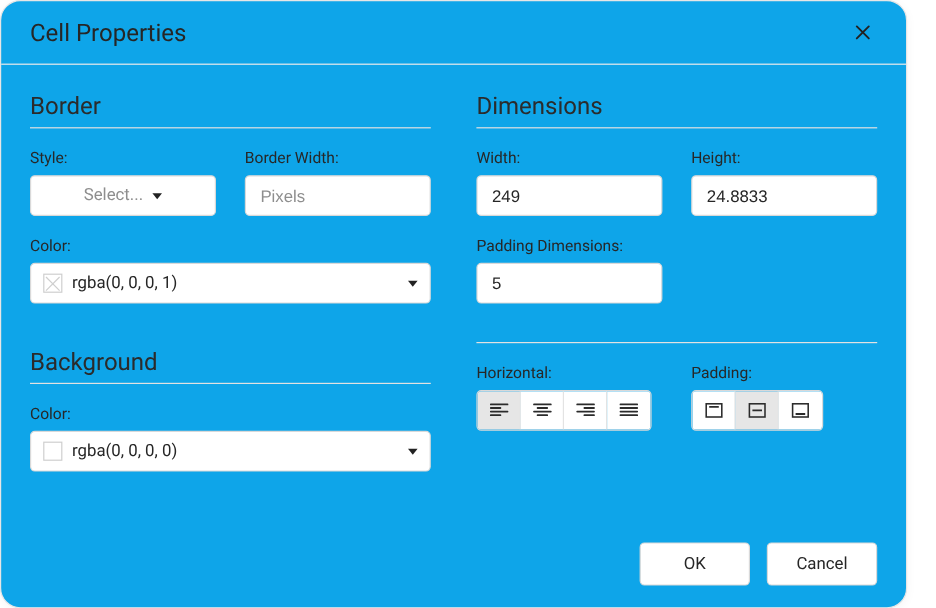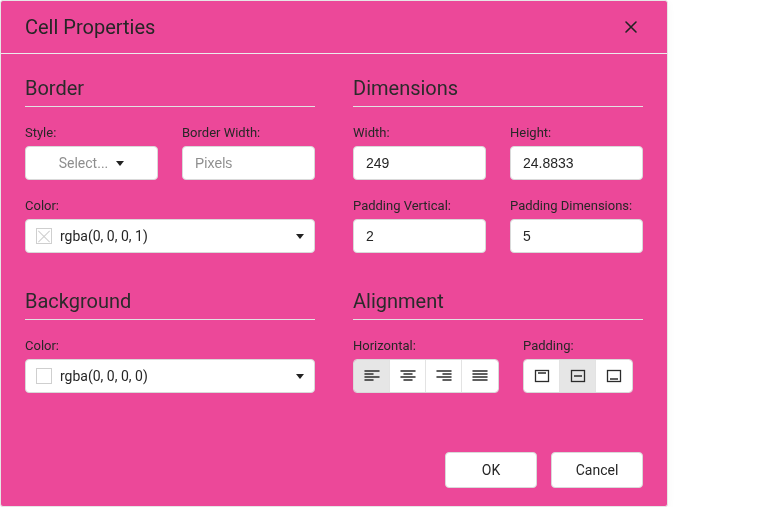--- a/index.html
+++ b/index.html
@@ -4,27 +4,27 @@
 <style>
   * { box-sizing: border-box; }
   body {
     margin: 0;
     font-family: -apple-system, BlinkMacSystemFont, "Segoe UI", Roboto, Arial, sans-serif;
     background: #fff;
     color: #1f1f1f;
     font-size: 14px;
   }
   .dialog {
-    width: 668px;
+    width: 756px;
     height: 507px;
     border: 1px solid #e6e6e6;
-    border-radius: 3px;
+    border-radius: 17px;
     box-shadow: 0 2px 8px rgba(0,0,0,0.04);
     position: relative;
-    background: #ec4899;
+    background: #0ea5e9;
   }
   .dialog-header {
     display: flex;
     align-items: center;
     justify-content: space-between;
     padding: 14px 24px 14px 24px;
     border-bottom: 1px solid #ececec;
   }
   .dialog-title {
     font-size: 20px;
@@ -239,36 +239,29 @@
         <div class="field">
           <label class="field-label">Height:</label>
           <div class="inputlike">
               <input type="text" value="24.8833" style="">
             </div>
         </div>
       </div>
 
       <div class="row2">
         <div class="field">
-          <label class="field-label">Padding Vertical:</label>
-          <div class="inputlike">
-              <input type="text" value="2" style="">
-            </div>
-        </div>
-        <div class="field">
           <label class="field-label">Padding Dimensions:</label>
           <div class="inputlike">
               <input type="text" value="5" style="">
             </div>
         </div>
       </div>
 
       <div style="height:14px"></div>
 
-      <div class="section-title">Alignment</div>
       <hr class="section-rule">
 
       <div class="row2">
         <div class="field">
           <label class="field-label">Horizontal:</label>
           <div class="btngroup">
             <div class="tgl active">
               <svg width="16" height="14" viewBox="0 0 16 14">
                   <path d="M1 2 H15 M1 5 H9 M1 8 H15 M1 11 H9" stroke="#2b2b2b" stroke-width="1.5" stroke-linecap="round"></path>
                 </svg>

